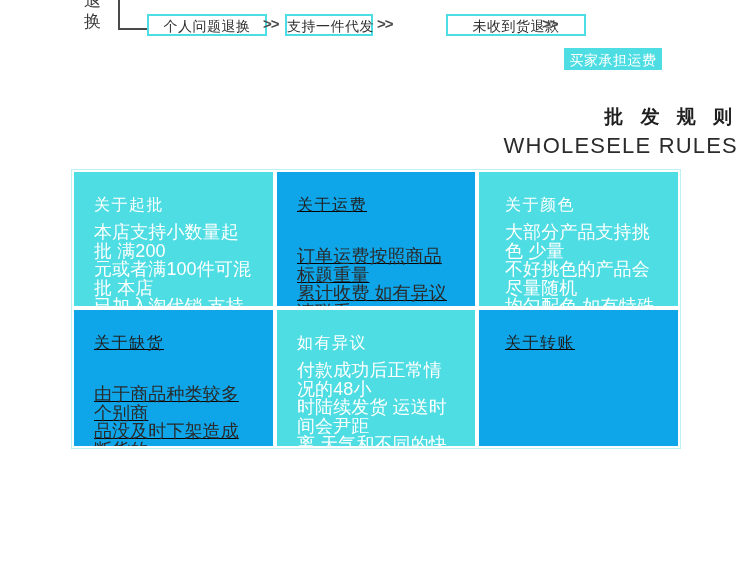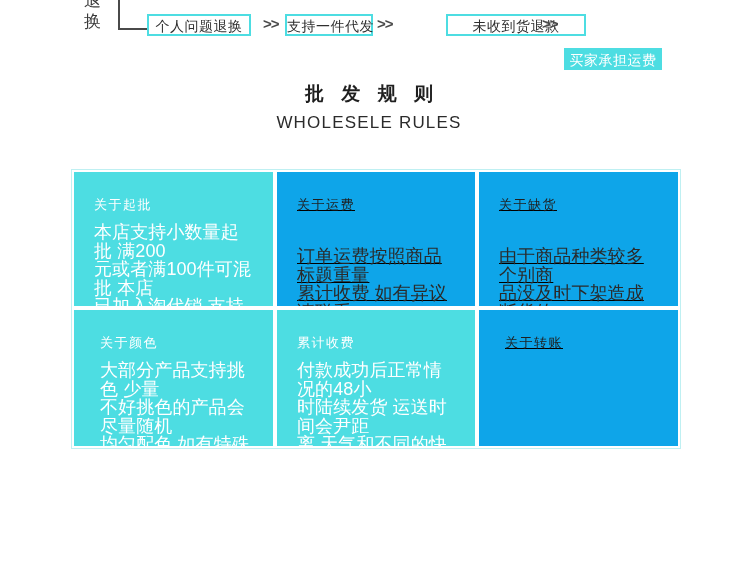--- a/index.html
+++ b/index.html
@@ -76,46 +76,46 @@
   }
   .flow-arrow {
     position: absolute;
     top: 15px;
     font-size: 15px;
     font-weight: bold;
     color: #4a4a4a;
     letter-spacing: -1px;
     white-space: nowrap;
   }
-  #chip-0 { left: 147px; width: 104px; }
+  #chip-0 { left: 147px; width: 120px; }
   #arrow-0 { left: 263px; }
   #chip-1 { left: 285px; width: 88px; }
   #arrow-1 { left: 377px; }
   #chip-2 { left: 398px; width: 140px; margin-left: 48px; }
   #arrow-2 { left: 542px; }
   #chip-3 { left: 564px; width: 98px; }
 
   
   #section-title {
     position: absolute;
     left: 0;
-    top: 81px;
+    top: 104px;
     width: 738px;
-    text-align: center;
+    text-align: right;
   }
   #title-cn {
     font-size: 19px;
     line-height: 26px;
     font-weight: bold;
     color: #1f1f1f;
     letter-spacing: 6px;
     text-indent: 6px;
   }
   #title-en {
-    font-size: 17px;
+    font-size: 22px;
     line-height: 26px;
     font-weight: 400;
     color: #2b2b2b;
     letter-spacing: 1.2px;
     margin-top: 3px;
   }
 
   
   #rules-grid {
     position: absolute;
@@ -139,21 +139,21 @@
     border: 2px solid #ffffff;
   }
   .rule-cell.cyan {
     background: #4ddde2;
   }
   .rule-cell.white {
     background: #0ea5e9;
     text-decoration: underline;
   }
   .rule-head {
-    font-size: 13px;
+    font-size: 16px;
     line-height: 22px;
     font-weight: 500;
     letter-spacing: 1.5px;
     margin-bottom: 7px;
   }
   .rule-cell.cyan .rule-head { color: #ffffff; }
   .rule-cell.white .rule-head { color: #1f1f1f; }
   .rule-body {
     font-size: 18px;
     line-height: 18.5px;
@@ -208,38 +208,38 @@
 已加入淘代销 支持一件代发</div>
   </div>
 
   <div class="rule-cell white" id="cell-1">
     <div class="rule-head">关于运费</div>
     <div class="rule-body">订单运费按照商品标题重量
 累计收费 如有异议 请联系
 在线客服</div>
   </div>
 
+  <div class="rule-cell cyan" id="cell-2">
+    <div class="rule-head">关于颜色</div>
+    <div class="rule-body">大部分产品支持挑色 少量
+不好挑色的产品会尽量随机
+均匀配色 如有特殊需求 请您
+下单前与我们联系</div>
+  </div>
+
   <div class="rule-cell white" id="cell-3">
     <div class="rule-head">关于缺货</div>
     <div class="rule-body">由于商品种类较多 个别商
 品没及时下架造成断货的
 情况 我们会通过电话或者
 旺旺告知</div>
   </div>
 
-  <div class="rule-cell cyan" id="cell-2">
-    <div class="rule-head">关于颜色</div>
-    <div class="rule-body">大部分产品支持挑色 少量
-不好挑色的产品会尽量随机
-均匀配色 如有特殊需求 请您
-下单前与我们联系</div>
-  </div>
-
   <div class="rule-cell cyan" id="cell-4">
-    <div class="rule-head">累计收费</div>
+    <div class="rule-head">如有异议</div>
     <div class="rule-body">付款成功后正常情况的48小
 时陆续发货 运送时间会尹距
 离 天气和不同的快递公司而
 略不同</div>
   </div>
 
   <div class="rule-cell white" id="cell-5">
     <div class="rule-head">关于转账</div>
   </div>
 

